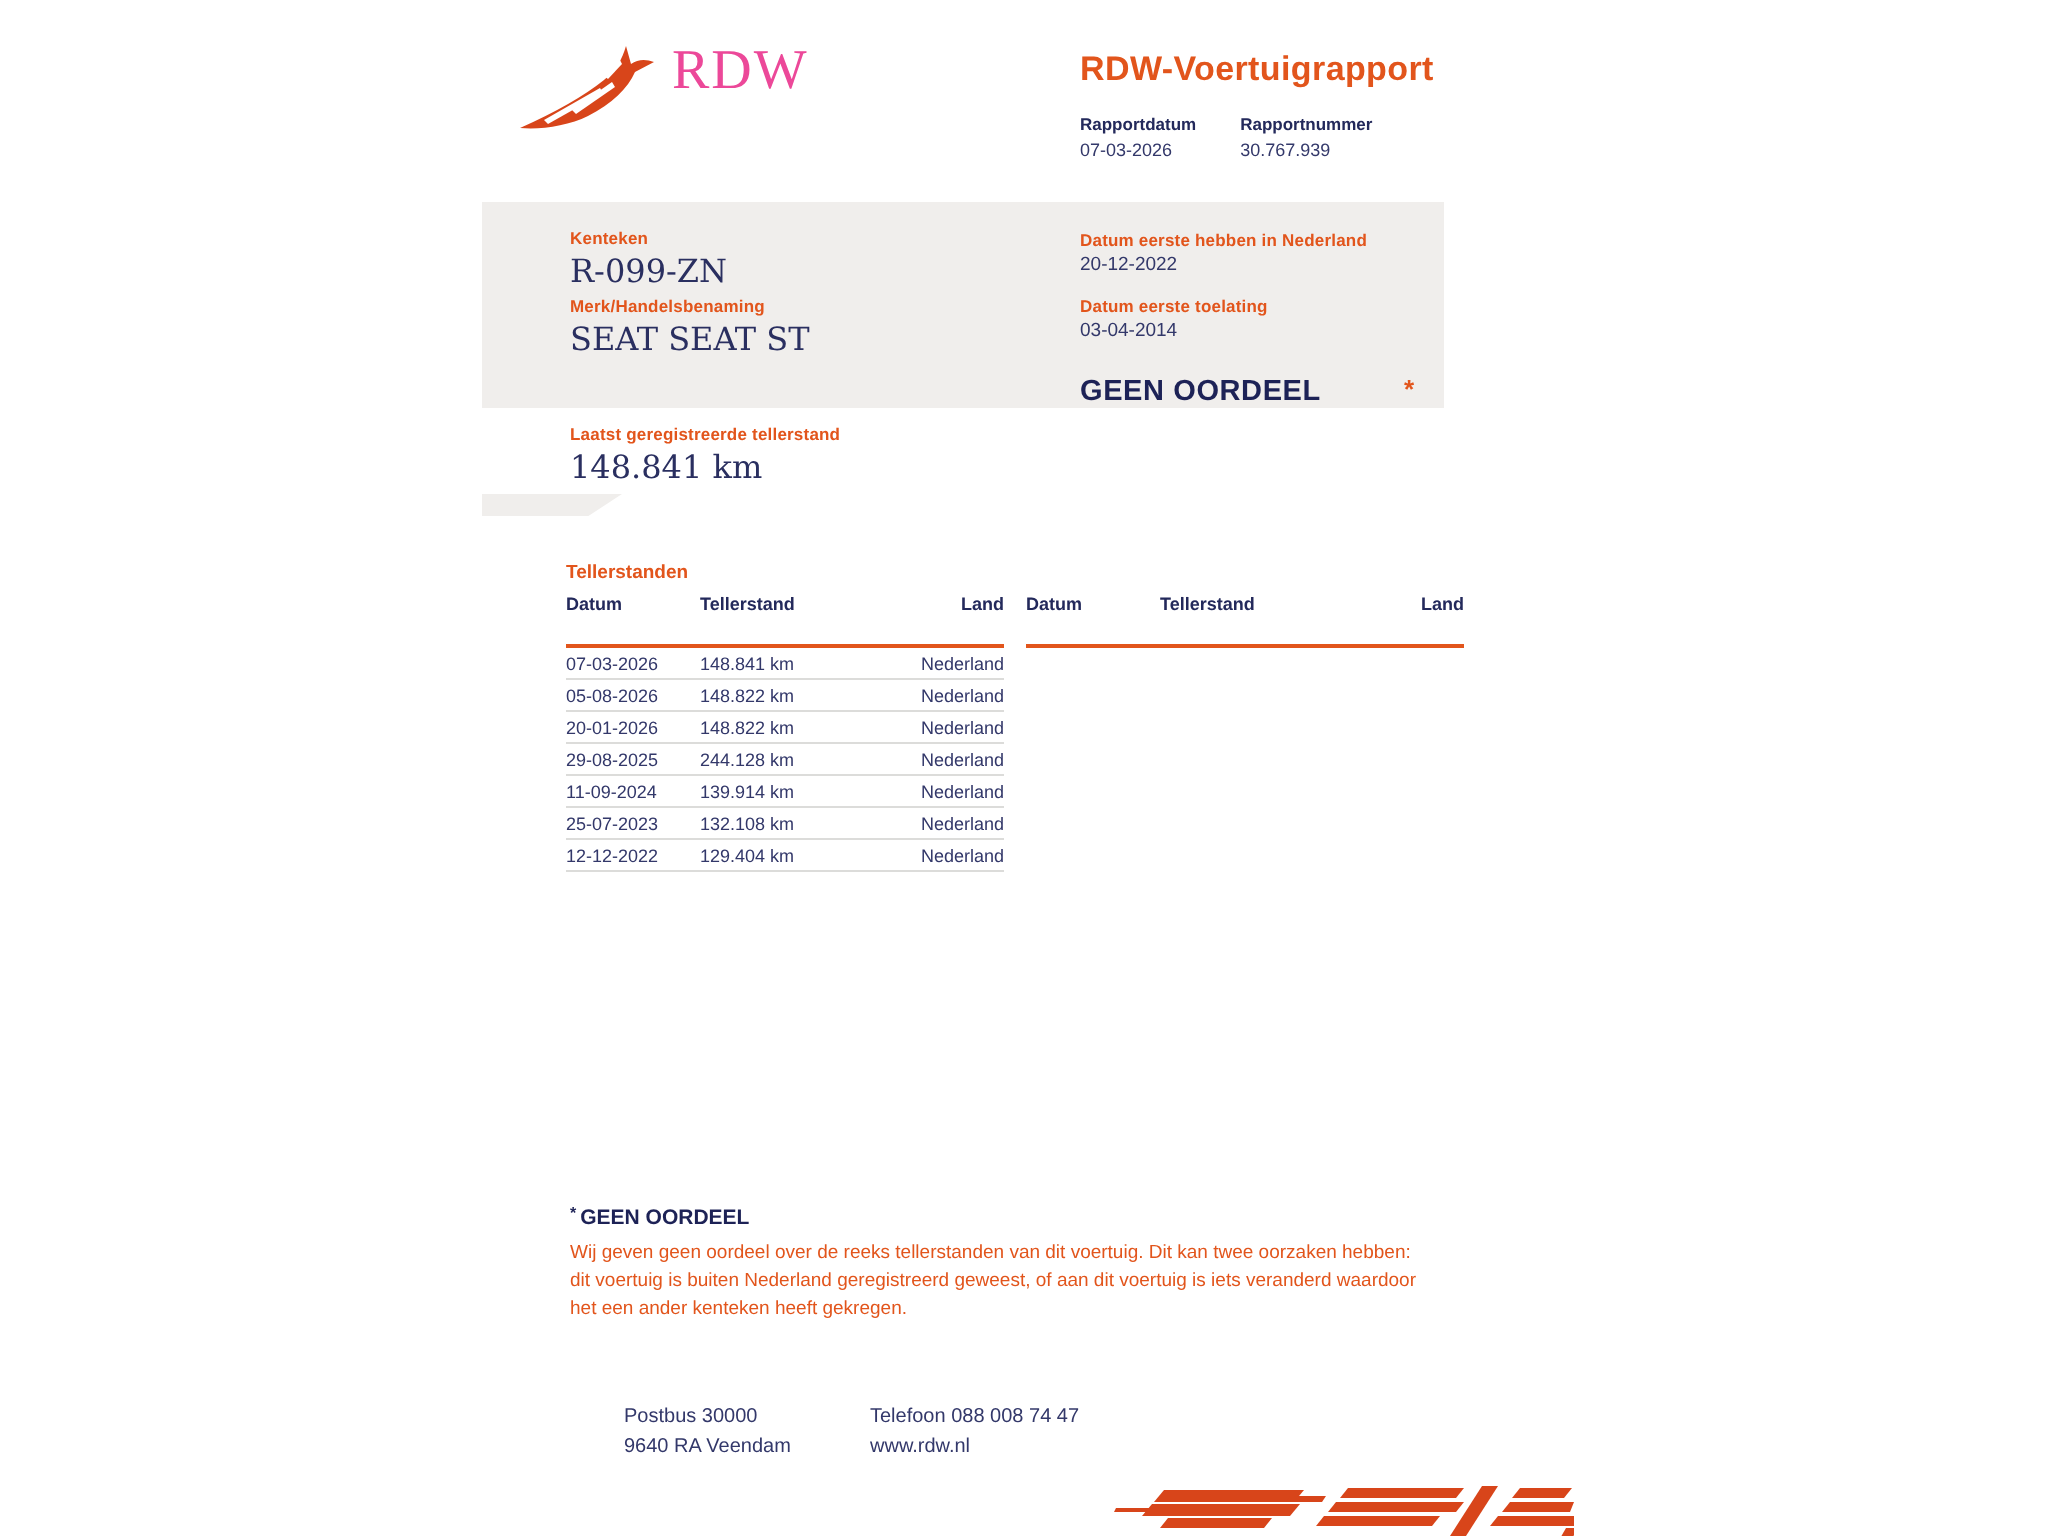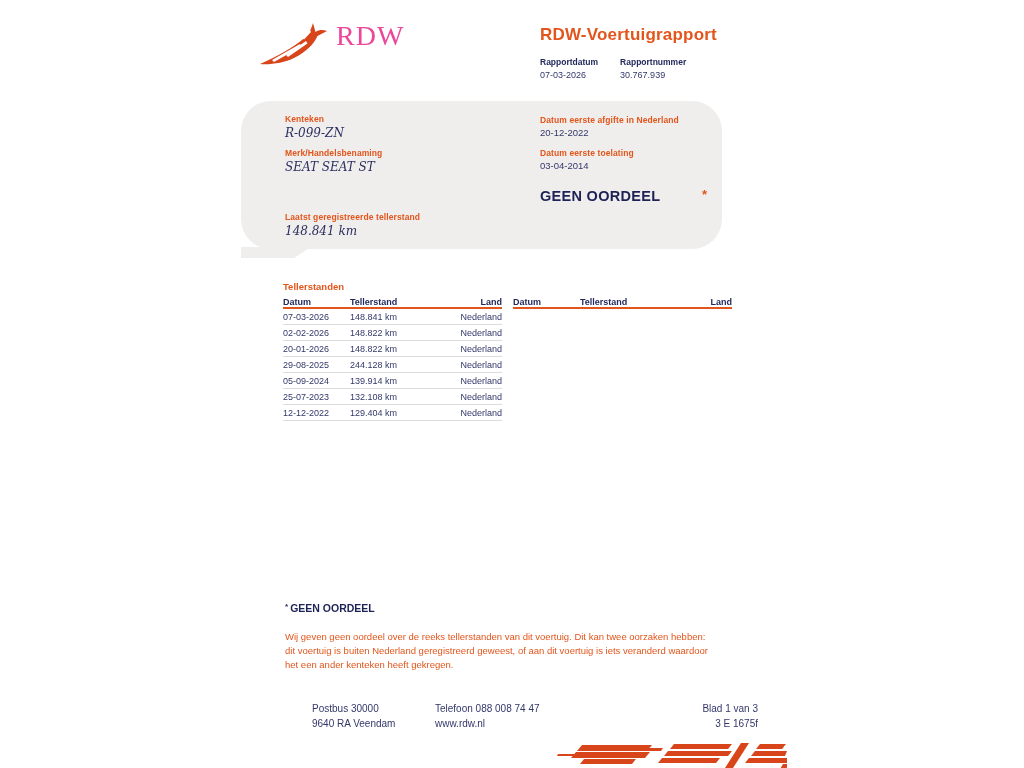--- a/index.html
+++ b/index.html
@@ -8,45 +8,45 @@
   .abs{position:absolute;}
 
   
   #logo-wordmark{left:336px;top:20px;font-family:"Liberation Serif",serif;font-size:28px;
                  letter-spacing:1px;color:#ec4899;}
   #report-title{left:540px;top:25px;font-size:17px;font-weight:700;color:#e2551c;letter-spacing:.2px;}
   .meta-label{font-size:8.5px;font-weight:700;color:#23295b;}
   .meta-value{font-size:9px;color:#33386a;margin-top:3px;}
 
   
-  #summary-box{left:241px;top:101px;width:481px;height:148px;background:#f0eeec;border-radius:30px;}
+  #summary-box{left:241px;top:101px;width:481px;height:103px;background:#f0eeec;}
   #summary-tail{left:241px;top:247px;width:70px;height:11px;background:#f0eeec;
                 clip-path:polygon(0 0,100% 0,76% 100%,0 100%);}
   .fld-label{font-size:8.5px;font-weight:700;color:#e2551c;letter-spacing:.1px;}
-  .fld-value-serif{font-family:"DejaVu Serif","Liberation Serif",serif;font-size:12px;color:#2a2f60;font-style:italic;}
+  .fld-value-serif{font-family:"DejaVu Serif","Liberation Serif",serif;font-size:16px;color:#2a2f60;}
   .fld-value-sans{font-size:9.5px;color:#33386a;}
   #oordeel-value{font-size:14.5px;font-weight:800;color:#1d2256;letter-spacing:.3px;}
   #oordeel-asterisk{color:#e2551c;font-weight:700;font-size:13px;}
 
   
   #tables-section{left:283px;top:281px;width:449px;}
   #tables-title{font-size:9.5px;font-weight:700;color:#e2551c;}
   #tables-wrap{display:flex;gap:11px;margin-top:5px;}
   .meter-table{width:219px;}
   .t-head{display:grid;grid-template-columns:67px 1fr auto;font-size:9px;font-weight:700;
-          color:#23295b;padding-bottom:0;border-bottom:2px solid #e2551c;}
+          color:#23295b;padding-bottom:15px;border-bottom:2px solid #e2551c;}
   .t-row{display:grid;grid-template-columns:67px 1fr auto;font-size:9px;color:#33386a;
          padding:3px 0 2px 0;border-bottom:1px solid #dcdcda;}
   .t-right{text-align:center;}
 
   
   #footnote{left:285px;top:602px;width:424px;}
   #footnote-heading{font-size:10.5px;font-weight:800;color:#1d2256;}
   #footnote-asterisk{font-size:8px;vertical-align:3px;margin-right:2px;color:#1d2256;}
-  #footnote-body{margin-top:16px;font-size:9.5px;line-height:14px;color:#e2551c;}
+  #footnote-body{margin-top:5px;font-size:9.5px;line-height:14px;color:#e2551c;}
 
   
   .foot-text{font-size:10px;color:#33386a;line-height:15px;margin-left:27px;}
   #footer-left{left:285px;top:701px;}
   #footer-mid{left:408px;top:701px;}
   #footer-right{left:600px;top:701px;width:131px;text-align:right;}
 
   
   #stripes{left:545px;top:741px;width:242px;height:27px;overflow:hidden;}
 </style>
@@ -78,21 +78,21 @@
   </div>
 
   <div class="abs" id="summary-box">
     <div class="abs fld-label" style="left:44px;top:13px;">Kenteken</div>
     <div class="abs fld-value-serif" style="left:44px;top:25px;">R-099-ZN</div>
     <div class="abs fld-label" style="left:44px;top:47px;">Merk/Handelsbenaming</div>
     <div class="abs fld-value-serif" style="left:44px;top:59px;">SEAT SEAT ST</div>
     <div class="abs fld-label" style="left:44px;top:111px;">Laatst geregistreerde tellerstand</div>
     <div class="abs fld-value-serif" style="left:44px;top:123px;">148.841 km</div>
 
-    <div class="abs fld-label" style="left:299px;top:14px;">Datum eerste afgifte in Nederland</div>
+    <div class="abs fld-label" style="left:299px;top:14px;">Datum eerste hebben in Nederland</div>
     <div class="abs fld-value-sans" style="left:299px;top:26px;">20-12-2022</div>
     <div class="abs fld-label" style="left:299px;top:47px;">Datum eerste toelating</div>
     <div class="abs fld-value-sans" style="left:299px;top:59px;">03-04-2014</div>
     <div class="abs" id="oordeel-value" style="left:299px;top:87px;">GEEN OORDEEL</div>
     <div class="abs" id="oordeel-asterisk" style="left:461px;top:86px;">*</div>
   </div>
   <div class="abs" id="summary-tail"></div>
 
   <div class="abs" id="tables-section">
     <div id="tables-title">Tellerstanden</div>
@@ -102,36 +102,36 @@
           <div>Datum</div>
           <div>Tellerstand</div>
           <div class="t-right">Land</div>
         </div>
         <div class="t-row">
           <div>07-03-2026</div>
           <div>148.841 km</div>
           <div class="t-right">Nederland</div>
         </div>
         <div class="t-row">
-          <div>02-02-2026</div>
+          <div>05-08-2026</div>
           <div>148.822 km</div>
           <div class="t-right">Nederland</div>
         </div>
         <div class="t-row">
           <div>20-01-2026</div>
           <div>148.822 km</div>
           <div class="t-right">Nederland</div>
         </div>
         <div class="t-row">
           <div>29-08-2025</div>
           <div>244.128 km</div>
           <div class="t-right">Nederland</div>
         </div>
         <div class="t-row">
-          <div>05-09-2024</div>
+          <div>11-09-2024</div>
           <div>139.914 km</div>
           <div class="t-right">Nederland</div>
         </div>
         <div class="t-row">
           <div>25-07-2023</div>
           <div>132.108 km</div>
           <div class="t-right">Nederland</div>
         </div>
         <div class="t-row">
           <div>12-12-2022</div>
@@ -157,24 +157,20 @@
   </div>
 
   <div class="abs foot-text" id="footer-left">
     <div>Postbus 30000</div>
     <div>9640 RA Veendam</div>
   </div>
   <div class="abs foot-text" id="footer-mid">
     <div>Telefoon 088 008 74 47</div>
     <div>www.rdw.nl</div>
   </div>
-  <div class="abs foot-text" id="footer-right">
-    <div>Blad 1 van 3</div>
-    <div>3 E 1675f</div>
-  </div>
 
   <div class="abs" id="stripes">
     <svg width="242" height="27" viewBox="0 0 242 27">
       <g fill="#d8451a">
         <polygon points="13,13 64,13 63,15 12,15"></polygon>
         <polygon points="37,4 107,4 102,10 32,10"></polygon>
         <polygon points="31,11 105,11 100,17 26,17"></polygon>
         <polygon points="39,18 91,18 87,23 35,23"></polygon>
         <polygon points="100,7 118,7 116,10 98,10"></polygon>
         <polygon points="129,3 187,3 183,8 125,8"></polygon>

